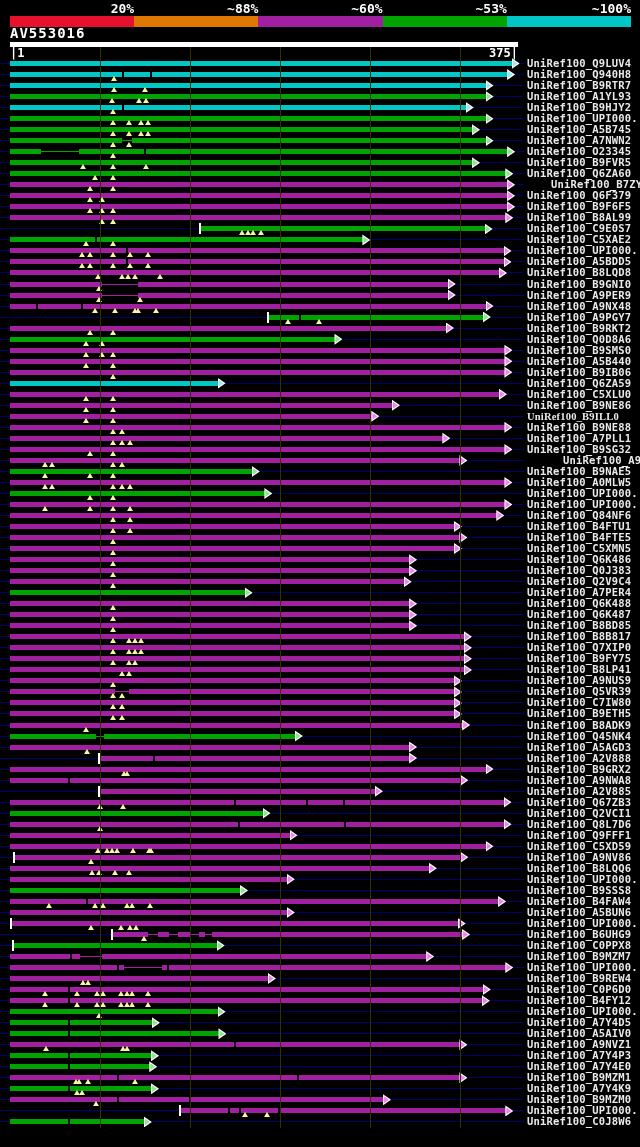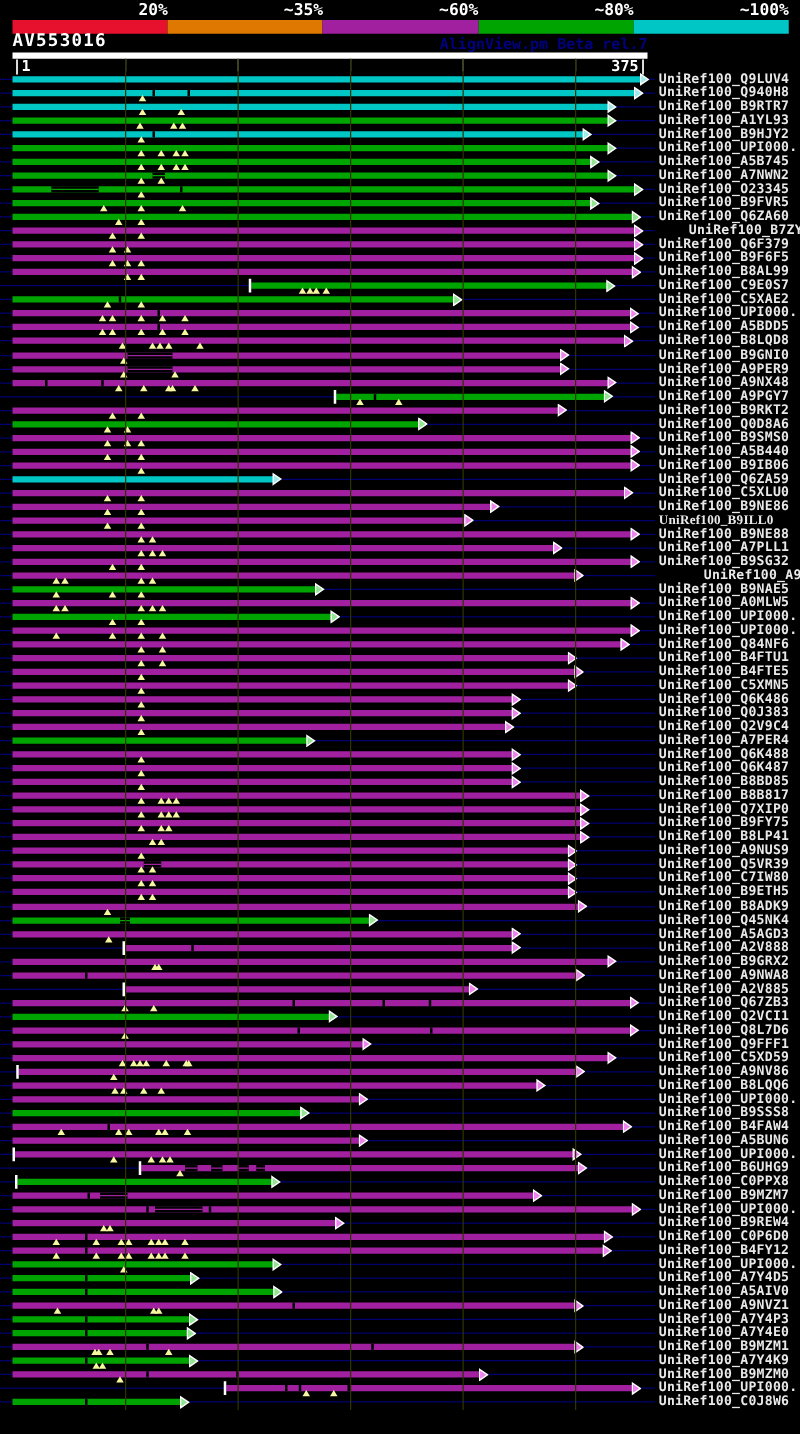--- a/index.html
+++ b/index.html
@@ -28,30 +28,29 @@
   #unit-bar{position:absolute;left:437px;top:7px;width:19px;height:4px;background:#00c6c6;}
 </style>
 </head>
 <body>
 
 <div id="app">
   <div id="identity-legend">
       <div class="seg" style="left: 10px; width: 124.2px; background: rgb(232, 17, 45);"></div>
       <div class="pct-label" style="right: 505.8px;">20%</div>
       <div class="seg" style="left: 134.2px; width: 124.2px; background: rgb(222, 120, 0);"></div>
-      <div class="pct-label" style="right: 381.6px;">~35%</div>
+      <div class="pct-label" style="right: 381.6px;">~88%</div>
       <div class="seg" style="left: 258.4px; width: 124.2px; background: rgb(160, 32, 160);"></div>
       <div class="pct-label" style="right: 257.4px;">~60%</div>
       <div class="seg" style="left: 382.6px; width: 124.2px; background: rgb(0, 164, 0);"></div>
-      <div class="pct-label" style="right: 133.2px;">~80%</div>
+      <div class="pct-label" style="right: 133.2px;">~53%</div>
       <div class="seg" style="left: 506.8px; width: 124.2px; background: rgb(0, 198, 198);"></div>
       <div class="pct-label" style="right: 9px;">~100%</div>
     </div>
   <div id="query-name">AV553016</div>
-  <div id="watermark">AlignView.pm Beta rel.7</div>
   <div id="query-bar"></div>
   <div id="ruler">
     <span class="ruler-label" style="left:10px">|1</span>
     <span class="ruler-label" style="left:10px;width:508px;text-align:right">375|</span>
   </div>
   <div id="plot">
       <div style="position: absolute; left: 0px; top: 58px; width: 640px; height: 11px;">
         <div class="row-line" style="left: 0px; top: 5px; width: 524px;"></div>
         <div class="bar" style="left: 10px; width: 502.605px; top: 3px; background: rgb(0, 198, 198);"></div>
         <div class="arrow" style="left: 511.605px; top: 0px; width: 8px; height: 11px; background: rgb(255, 255, 255);"></div>

